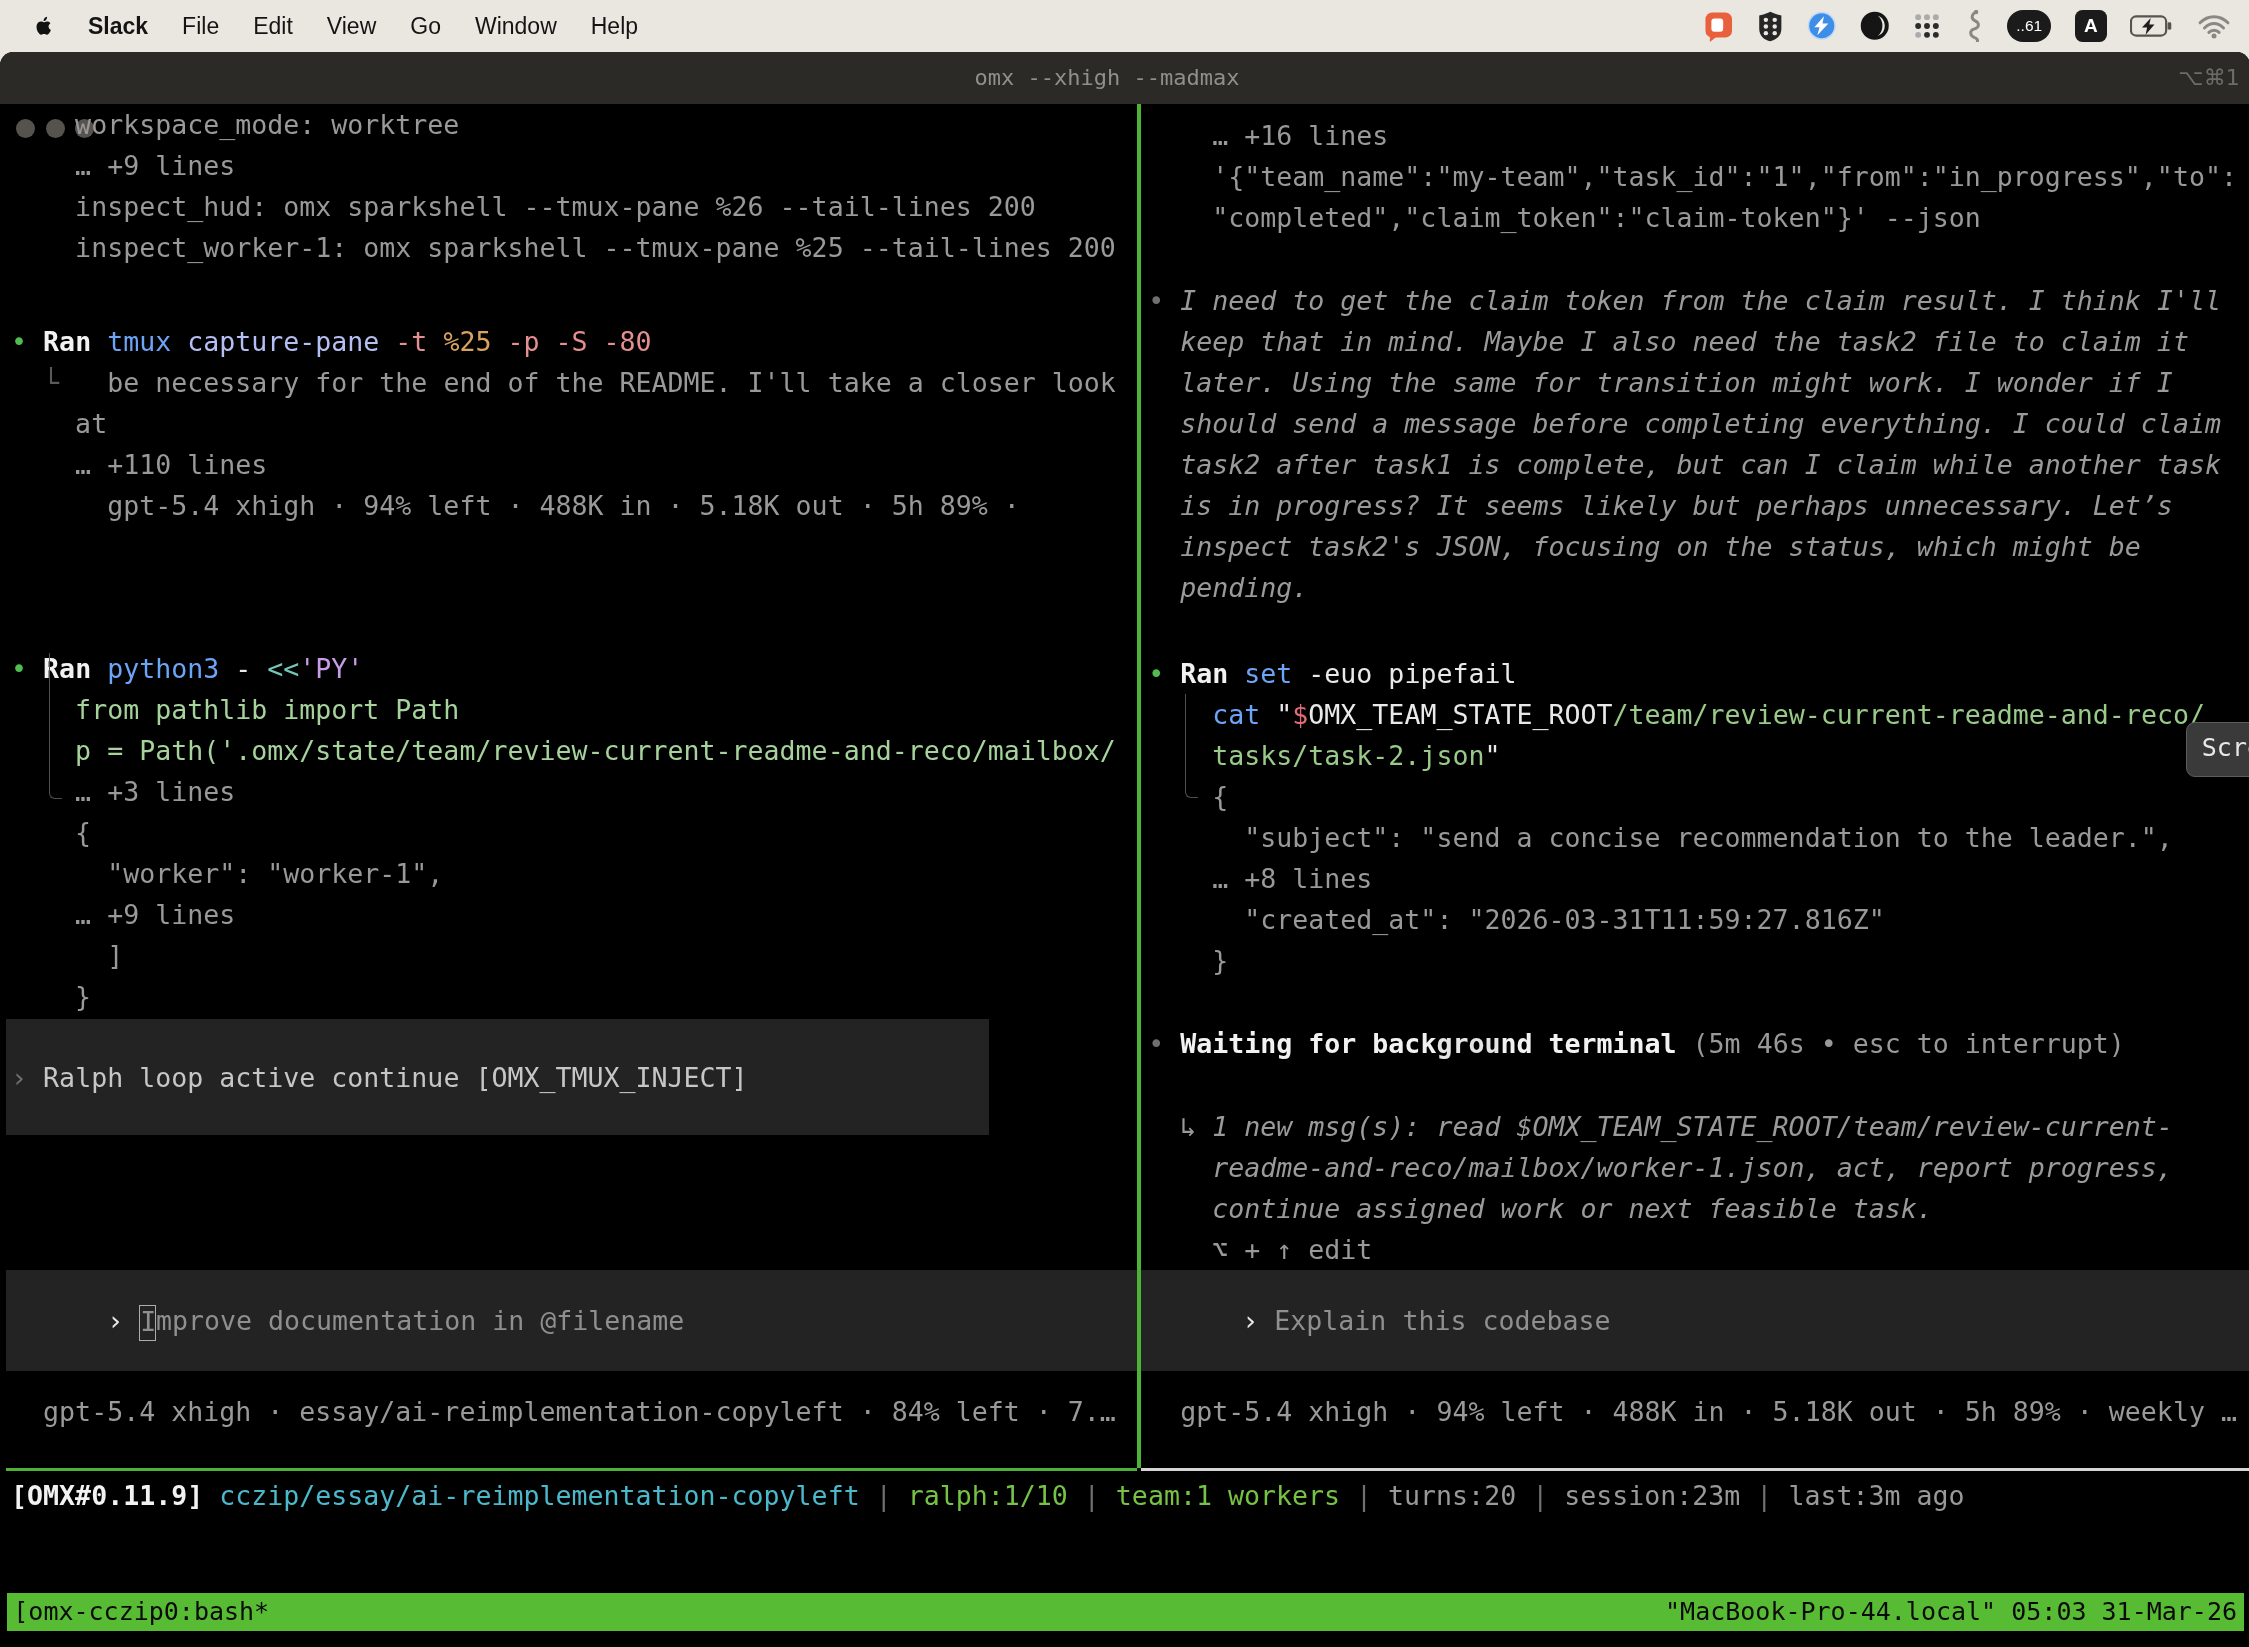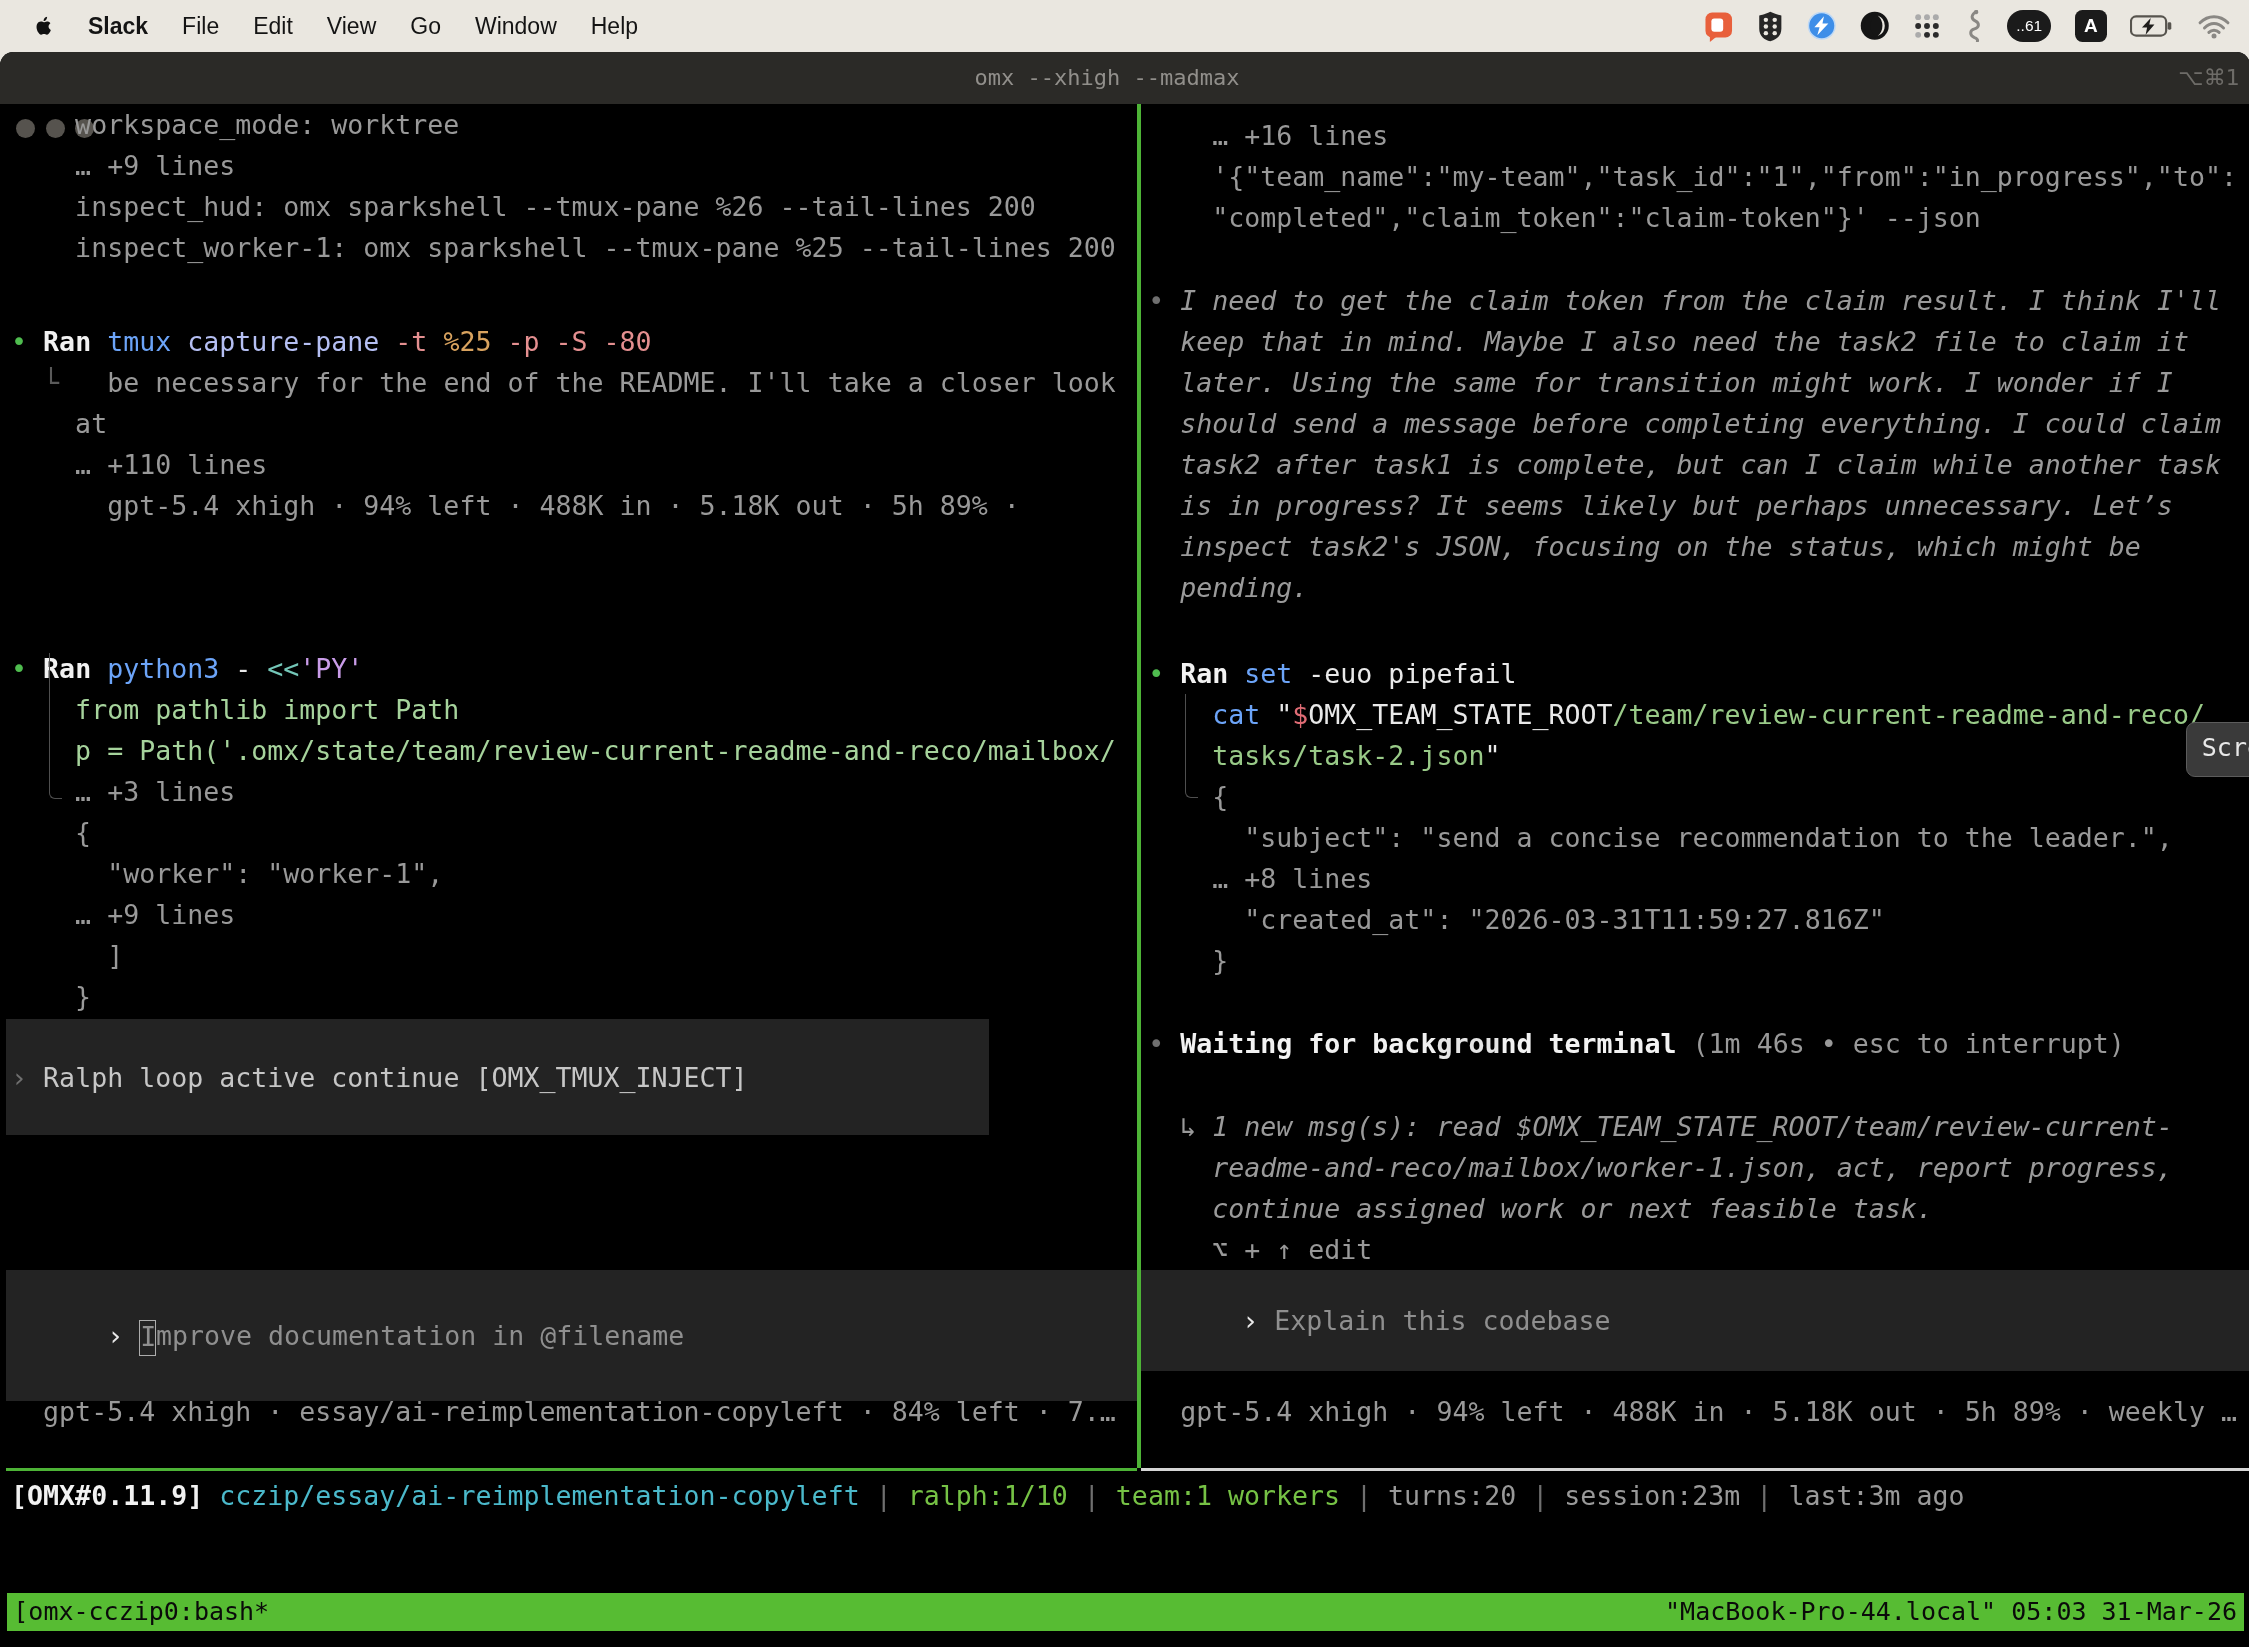--- a/index.html
+++ b/index.html
@@ -51,21 +51,21 @@
 
   
   .bracket{position:absolute;border-left:1.5px solid #4F4F4F;border-bottom:1.5px solid #4F4F4F;border-bottom-left-radius:5.9px;width:11.8px;}
   #br-python{left:49px;top:601px;height:145px;}
   #br-cat{left:1185px;top:642px;height:103px;}
 
   
   .band{position:absolute;background:#232323;display:flex;align-items:center;}
   .band .tl{padding-left:5.2px;}
   #inject-band{left:5.9px;top:967px;width:983px;height:116px;}
-  #left-input{left:5.9px;top:1218px;width:1131px;height:131px;}
+  #left-input{left:5.9px;top:1218px;width:1131px;height:101px;}
   #right-input{left:1141px;top:1218px;width:1109px;height:101px;}
   .promptline{white-space:pre;font-size:26.6px;line-height:41px;padding-left:5.2px;}
   .prompt-ch{color:#E9E9E9;}
   .ph{color:#8F8F8F;}
   .cursor{display:inline-block;width:14.8px;height:34px;border:1.5px solid #ACACAC;color:#8F8F8F;line-height:31px;vertical-align:middle;margin-right:0px;}
 
   
   #vdivider{position:absolute;left:1137px;top:52px;width:4.4px;height:1364px;background:#4DB336;}
   #hsep-left{position:absolute;left:5.9px;top:1416px;width:1131px;height:3px;background:#4DB336;}
   #hsep-right{position:absolute;left:1141px;top:1416px;width:1109px;height:3px;background:#D5D5D5;}
@@ -251,21 +251,21 @@
       <div class="tl"><span class="c-bl">    cat </span><span class="c-wt">"</span><span class="c-rd">$</span><span class="c-wt">OMX_TEAM_STATE_ROOT</span><span class="c-pg">/team/review-current-readme-and-reco/</span></div>
       <div class="tl"><span class="c-pg">    tasks/task-2.json</span><span class="c-wt">"</span></div>
       <div class="tl"><span class="c-gy">    {</span></div>
       <div class="tl"><span class="c-gy">      "subject": "send a concise recommendation to the leader.",</span></div>
       <div class="tl"><span class="c-gy">    … +8 lines</span></div>
       <div class="tl"><span class="c-gy">      "created_at": "2026-03-31T11:59:27.816Z"</span></div>
       <div class="tl"><span class="c-gy">    }</span></div>
     </div>
   <div class="bracket" id="br-cat"></div>
   <div class="lines rp" style="top:971px;">
-      <div class="tl"><span class="c-dm">• </span><span class="c-bw">Waiting for back</span><span class="c-bwd">grou</span><span class="c-bw">nd terminal </span><span class="c-gy">(1m 46s • esc to interrupt)</span></div>
+      <div class="tl"><span class="c-dm">• </span><span class="c-bw">Waiting for back</span><span class="c-bwd">grou</span><span class="c-bw">nd terminal </span><span class="c-gy">(5m 46s • esc to interrupt)</span></div>
     </div>
   <div class="lines rp" style="top:1054px;">
       <div class="tl"><span class="c-gy">  ↳ </span><span class="c-it">1 new msg(s): read $OMX_TEAM_STATE_ROOT/team/review-current-</span></div>
       <div class="tl"><span class="c-it">    readme-and-reco/mailbox/worker-1.json, act, report progress,</span></div>
       <div class="tl"><span class="c-it">    continue assigned work or next feasible task.</span></div>
       <div class="tl"><span class="c-gy">    ⌥ + ↑ edit</span></div>
     </div>
 
   <div class="band" id="right-input">
     <div class="promptline">

